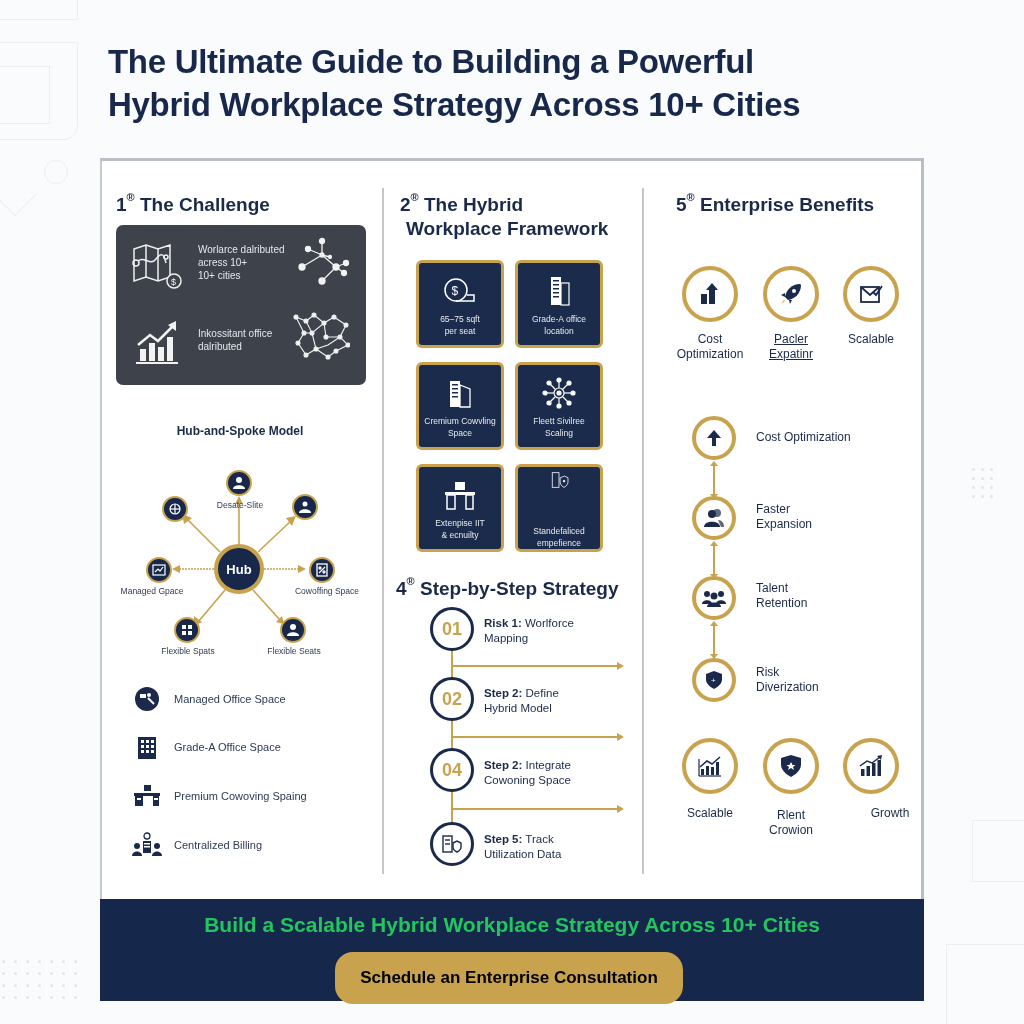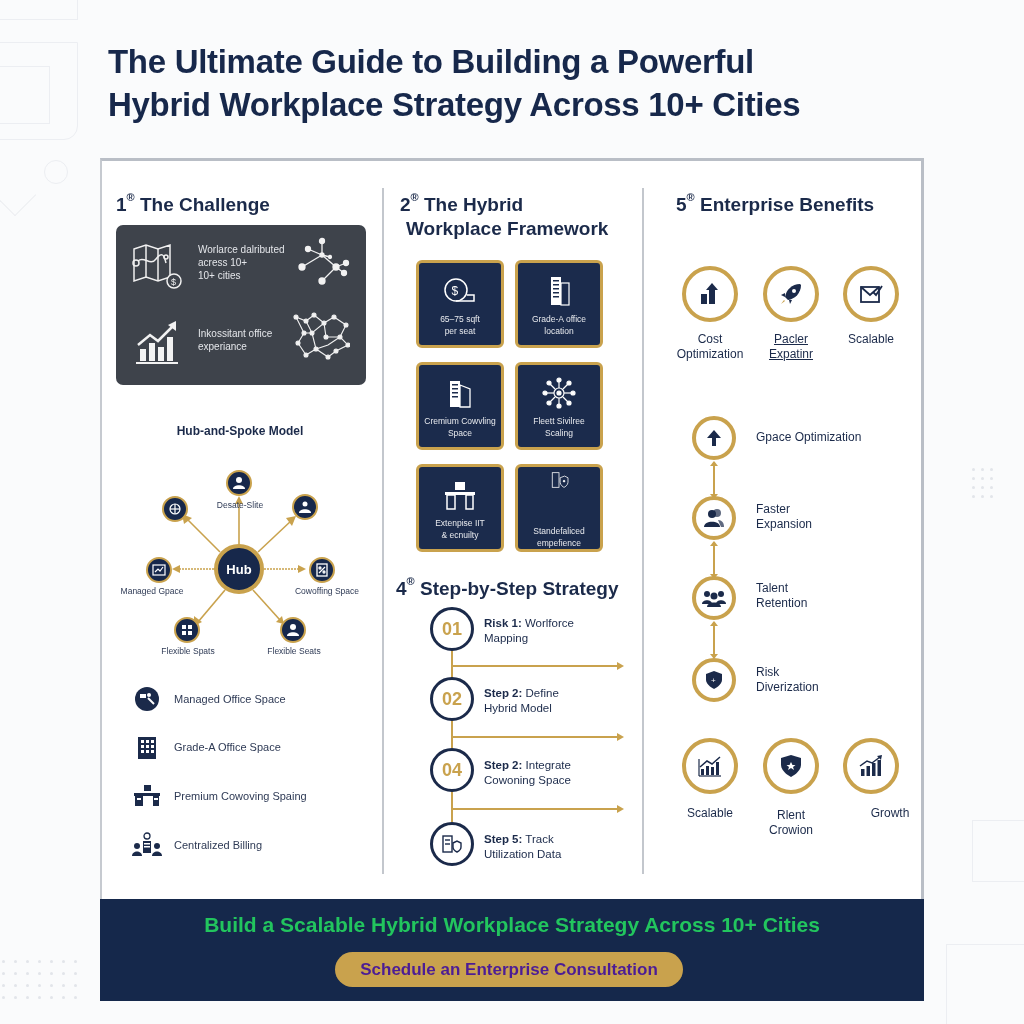--- a/index.html
+++ b/index.html
@@ -105,22 +105,22 @@
   .vb-conn::before { top: -1px; border-bottom: 5px solid #c9a24d; }
   .vb-conn::after { bottom: -1px; border-top: 5px solid #c9a24d; }
 
   
   .cta {
     position: absolute; left: 100px; top: 899px; width: 824px; height: 102px;
     background: #15284b;
   }
   .cta-title { position: absolute; left: 0; width: 100%; top: 14px; text-align: center; color: #22c55e; font-size: 21px; font-weight: 700; }
   .cta-btn {
-    position: absolute; left: 335px; top: 952px; width: 348px; height: 35px; border-radius: 18px;
-    background: #c9a24d; color: #4c1d95; font-size: 17px; font-weight: 700;
+    position: absolute; left: 335px; top: 952px; width: 348px; height: 52px; border-radius: 18px;
+    background: #c9a24d; color: #000000; font-size: 17px; font-weight: 700;
     display: flex; align-items: center; justify-content: center; border: none;
     font-family: "Liberation Sans", sans-serif;
   }
 </style>
 </head>
 <body>
 
 <div class="bg-deco" style="left:-4px;top:-10px;width:82px;height:30px;"></div>
 <div class="bg-deco" style="left:-4px;top:42px;width:82px;height:98px;border-radius:0 0 14px 0;"></div>
 <div class="bg-deco" style="left:-4px;top:66px;width:54px;height:58px;"></div>
@@ -227,21 +227,21 @@
       <rect x="12" y="32" width="6" height="12" stroke="none"></rect>
       <rect x="21" y="26" width="6" height="18" stroke="none"></rect>
       <rect x="30" y="30" width="6" height="14" stroke="none"></rect>
       <rect x="39" y="20" width="6" height="24" stroke="none"></rect>
       <line x1="8" y1="46" x2="50" y2="46" stroke-width="2"></line>
       <polyline points="10,28 22,18 30,24 46,8" fill="none" stroke-width="2.5"></polyline>
       <polygon points="48,4 40,8 48,14" stroke="none"></polygon>
     </svg>
     <div class="cc-text" style="top:18px;">
       <div>Inkossitant office</div>
-      <div>experiance</div>
+      <div>dalributed</div>
     </div>
     <svg class="cc-net" style="top:2px;" viewBox="0 0 58 50" stroke="#f2f2f2" stroke-width="1.1" fill="#f2f2f2">
       <polyline points="4,6 14,10 22,4 32,12 42,6 54,14 48,26 56,34 44,40 36,46 24,38 14,44 6,32 12,22 4,6" fill="none"></polyline>
       <polyline points="14,10 20,22 32,12 34,26 48,26 36,34 24,38 20,22 12,22" fill="none"></polyline>
       <circle cx="4" cy="6" r="2"></circle>
         <circle cx="14" cy="10" r="2"></circle>
         <circle cx="22" cy="4" r="2"></circle>
       <circle cx="32" cy="12" r="2"></circle>
         <circle cx="42" cy="6" r="2"></circle>
         <circle cx="54" cy="14" r="2"></circle>
@@ -566,21 +566,21 @@
 <div class="vb-conn" style="left:713px;top:462px;height:36px;"></div>
 <div class="vb-conn" style="left:713px;top:542px;height:36px;"></div>
 <div class="vb-conn" style="left:713px;top:622px;height:36px;"></div>
 
 <div class="vb-circle" style="left:692px;top:416px;">
   <svg width="20" height="20" viewBox="0 0 20 20" fill="#1b2a4a">
       <polygon points="10,2 3,10 8,10 8,18 12,18 12,10 17,10"></polygon>
     </svg>
 </div>
 <div class="vb-label" style="left:756px;top:430px;">
-    <div>Gpace Optimization</div>
+    <div>Cost Optimization</div>
   </div>
 
 <div class="vb-circle" style="left:692px;top:496px;">
   <svg width="22" height="20" viewBox="0 0 22 20" fill="#1b2a4a">
       <circle cx="14" cy="5" r="4" opacity="0.7"></circle>
       <circle cx="9" cy="6" r="4"></circle>
       <path d="M1 19 C1 12,17 12,17 19 Z"></path>
       <path d="M15 12 C19 12,21 15,21 19 H18 Z" opacity="0.7"></path>
     </svg>
 </div>

